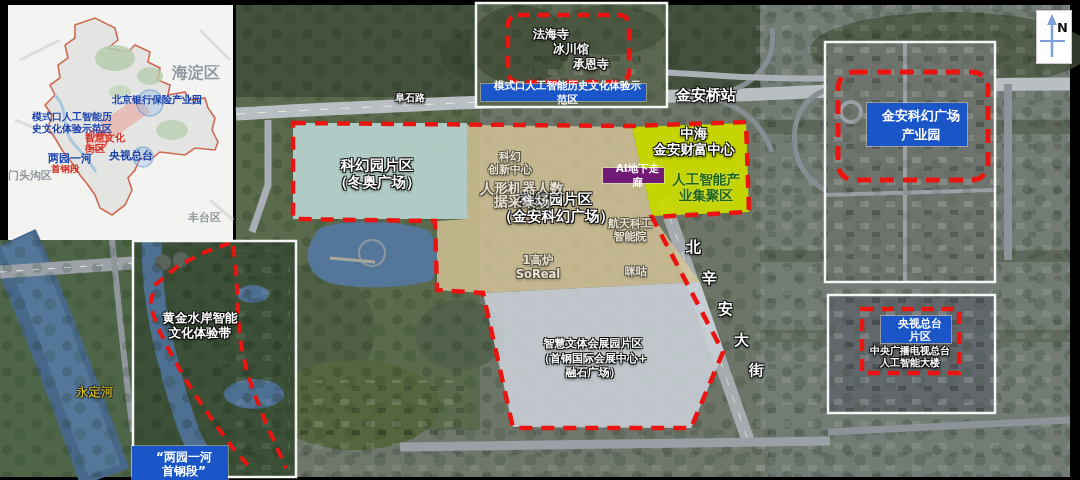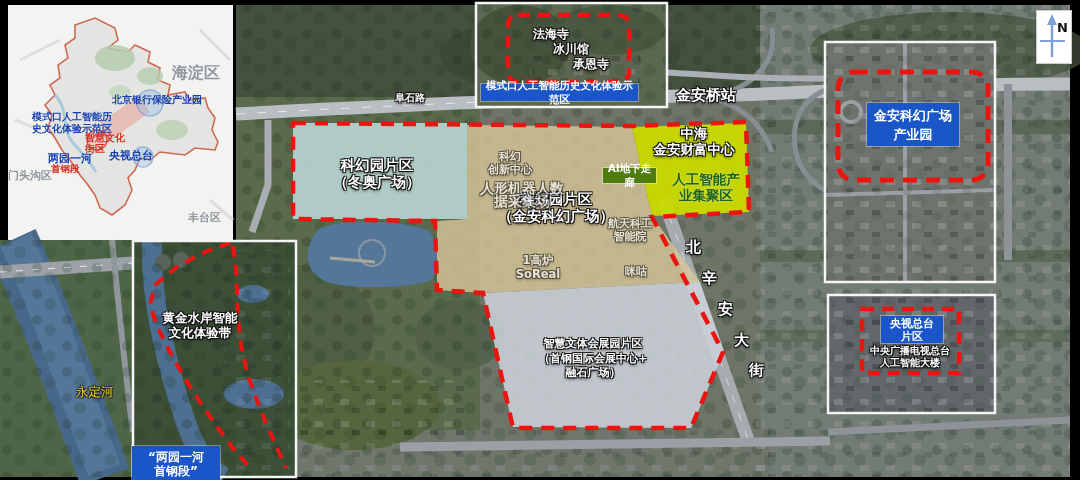--- a/index.html
+++ b/index.html
@@ -7,21 +7,21 @@
           font-family:"DejaVu Sans",sans-serif;}
   svg{position:absolute;left:0;top:0;}
   .lbl{position:absolute;font-weight:bold;white-space:nowrap;z-index:5;}
   .ol{color:#fff;text-shadow:-1px -1px 0 #101010,1px -1px 0 #101010,-1px 1px 0 #101010,
       1px 1px 0 #101010,0 2px 3px rgba(0,0,0,.7);}
   .ctr{transform:translateX(-50%);text-align:center;}
   .ln{display:block;}
   .faint{opacity:.6;}
   .blue-box{position:absolute;background:#1b56c9;color:#fff;font-weight:bold;text-align:center;
       display:flex;flex-direction:column;justify-content:center;z-index:6;
-      box-shadow:0 0 0 1px rgba(255,255,255,.35);}
+      box-shadow:0 0 0 1px rgba(255,255,255,.35);padding-left:8px;}
   .ins-blue{color:#1840ae;}
   .ins-red{color:#d42b20;}
   .ins-gray{color:#8e969e;}
   .green-text{color:#1c641c;text-shadow:0 0 2px rgba(255,255,255,.55);}
   .yellow-text{color:#f2d40e;text-shadow:-1px -1px 0 #222,1px -1px 0 #222,-1px 1px 0 #222,1px 1px 0 #222;}
   #compass{position:absolute;left:1036px;top:10px;width:34px;height:52px;background:#fff;
       z-index:6;border:1px solid #ccc;}
   #compass .n{position:absolute;right:3px;top:9px;font-size:13px;font-weight:bold;color:#111;}
 </style>
 </head>
@@ -182,21 +182,21 @@
   <span class="ln">融石广场）</span>
 </div>
 <div class="lbl ol ctr" style="left:694px;top:126px;font-size:13.5px;line-height:15.5px">
   <span class="ln">中海</span>
   <span class="ln">金安财富中心</span>
 </div>
 <div class="lbl ctr green-text" style="left:706px;top:172px;font-size:13.5px;line-height:15.5px;font-weight:bold">
   <span class="ln">人工智能产</span>
   <span class="ln">业集聚区</span>
 </div>
-<div class="blue-box" style="left:603px;top:168px;width:53px;height:15px;font-size:10.5px;background:#4d7c0f">
+<div class="blue-box" style="left:603px;top:168px;width:53px;height:15px;font-size:10.5px;background:#701a75">
   <span>AI地下走廊</span>
 </div>
 
 <div class="lbl ol ctr faint" style="left:510px;top:150px;font-size:11px;line-height:13px">
   <span class="ln">科幻</span>
   <span class="ln">创新中心</span>
 </div>
 <div class="lbl ol ctr faint" style="left:522px;top:182px;font-size:14px;line-height:13px">
   <span class="ln">人形机器人数</span>
   <span class="ln">据采集场</span>

